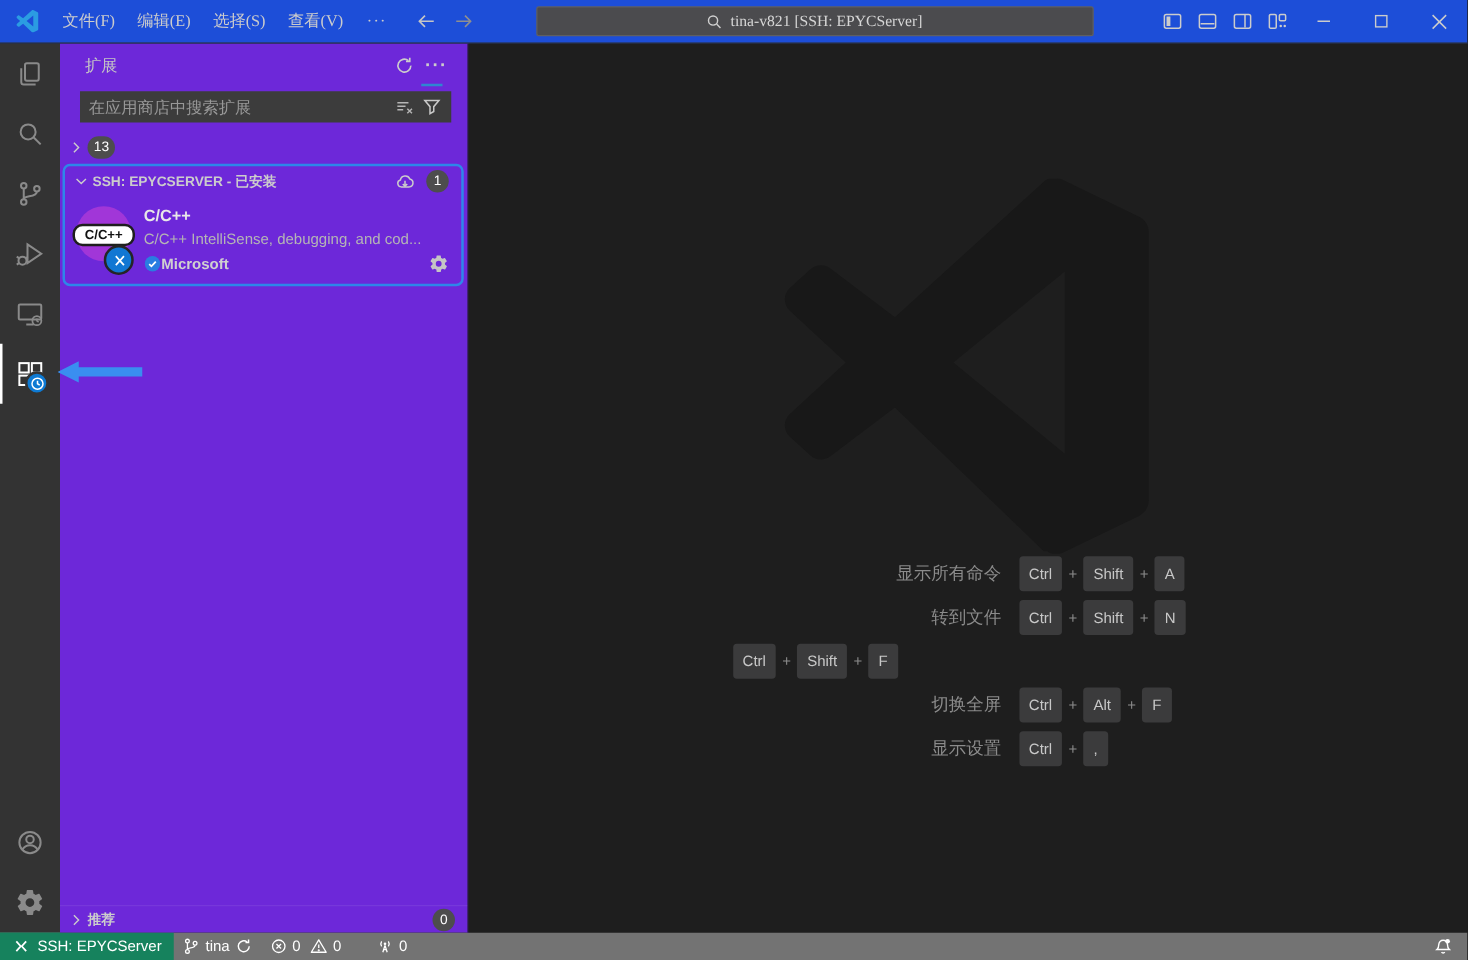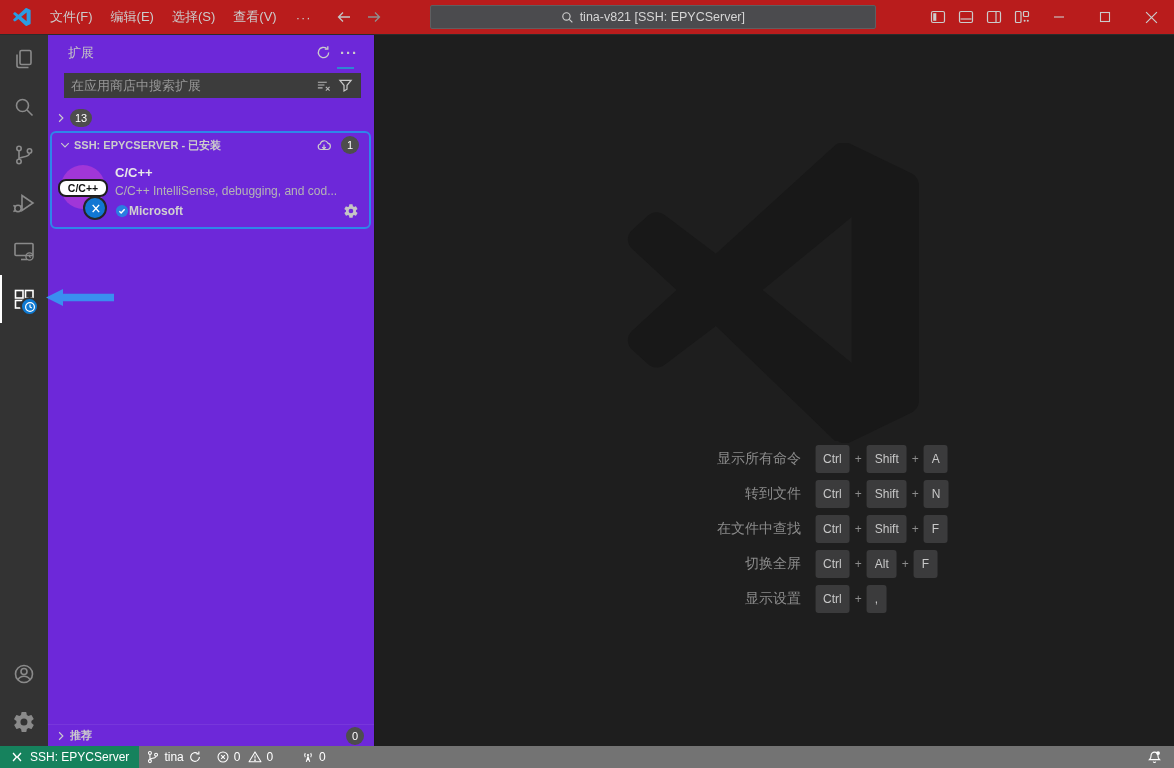--- a/index.html
+++ b/index.html
@@ -2,22 +2,22 @@
 <html><head>
 <meta charset="utf-8">
 <style>
   * { margin:0; padding:0; box-sizing:border-box; }
   html,body { width:1174px; height:768px; overflow:hidden; background:#1e1e1e;
     font-family:"Liberation Sans", sans-serif; }
   .window { position:relative; width:1174px; height:768px; display:flex; flex-direction:column;
     background:#1e1e1e; color:#ccc; }
 
   
-  .titlebar { height:35px; flex:0 0 35px; background:#b91c1c; display:flex; align-items:center;
-    font-size:13px; color:#cccccc; border-bottom:1px solid #2b2b2b; }
+  .titlebar { height:35px; flex:0 0 35px; background:#1d4ed8; display:flex; align-items:center;
+    font-size:13px; color:#cccccc; border-bottom:1px solid #2b2b2b;font-family:Liberation Serif, serif; }
   .tb-logo { width:18px; height:18px; margin:0 10px 0 13px; flex:0 0 auto; }
   .menu-item { padding:0 9px; height:35px; display:flex; align-items:center; cursor:default; }
   .menu-overflow { padding:0 10px; letter-spacing:1px; color:#cccccc; }
   .nav-arrows { display:flex; align-items:center; margin-left:14px; gap:14px; }
   .nav-arrows svg { display:block; }
   .tb-center { flex:1; display:flex; justify-content:center; }
   .command-center { width:446px; height:24px; background:#4b4b4e; border:1px solid #5f5f61;
     border-radius:2px; display:flex; align-items:center; justify-content:center; gap:6px;
     color:#d6d6d6; font-size:12.5px; }
   .tb-right { display:flex; align-items:center; }
@@ -365,21 +365,20 @@
           <span class="wm-label">转到文件</span>
           <span class="keys">
               <kbd>Ctrl</kbd>
               <span class="plus">+</span>
               <kbd>Shift</kbd>
               <span class="plus">+</span>
               <kbd>N</kbd>
             </span>
         </div>
         <div class="wm-row">
-          <span class="wm-label">在文件中查找</span>
           <span class="keys">
               <kbd>Ctrl</kbd>
               <span class="plus">+</span>
               <kbd>Shift</kbd>
               <span class="plus">+</span>
               <kbd>F</kbd>
             </span>
         </div>
         <div class="wm-row">
           <span class="wm-label">切换全屏</span>

